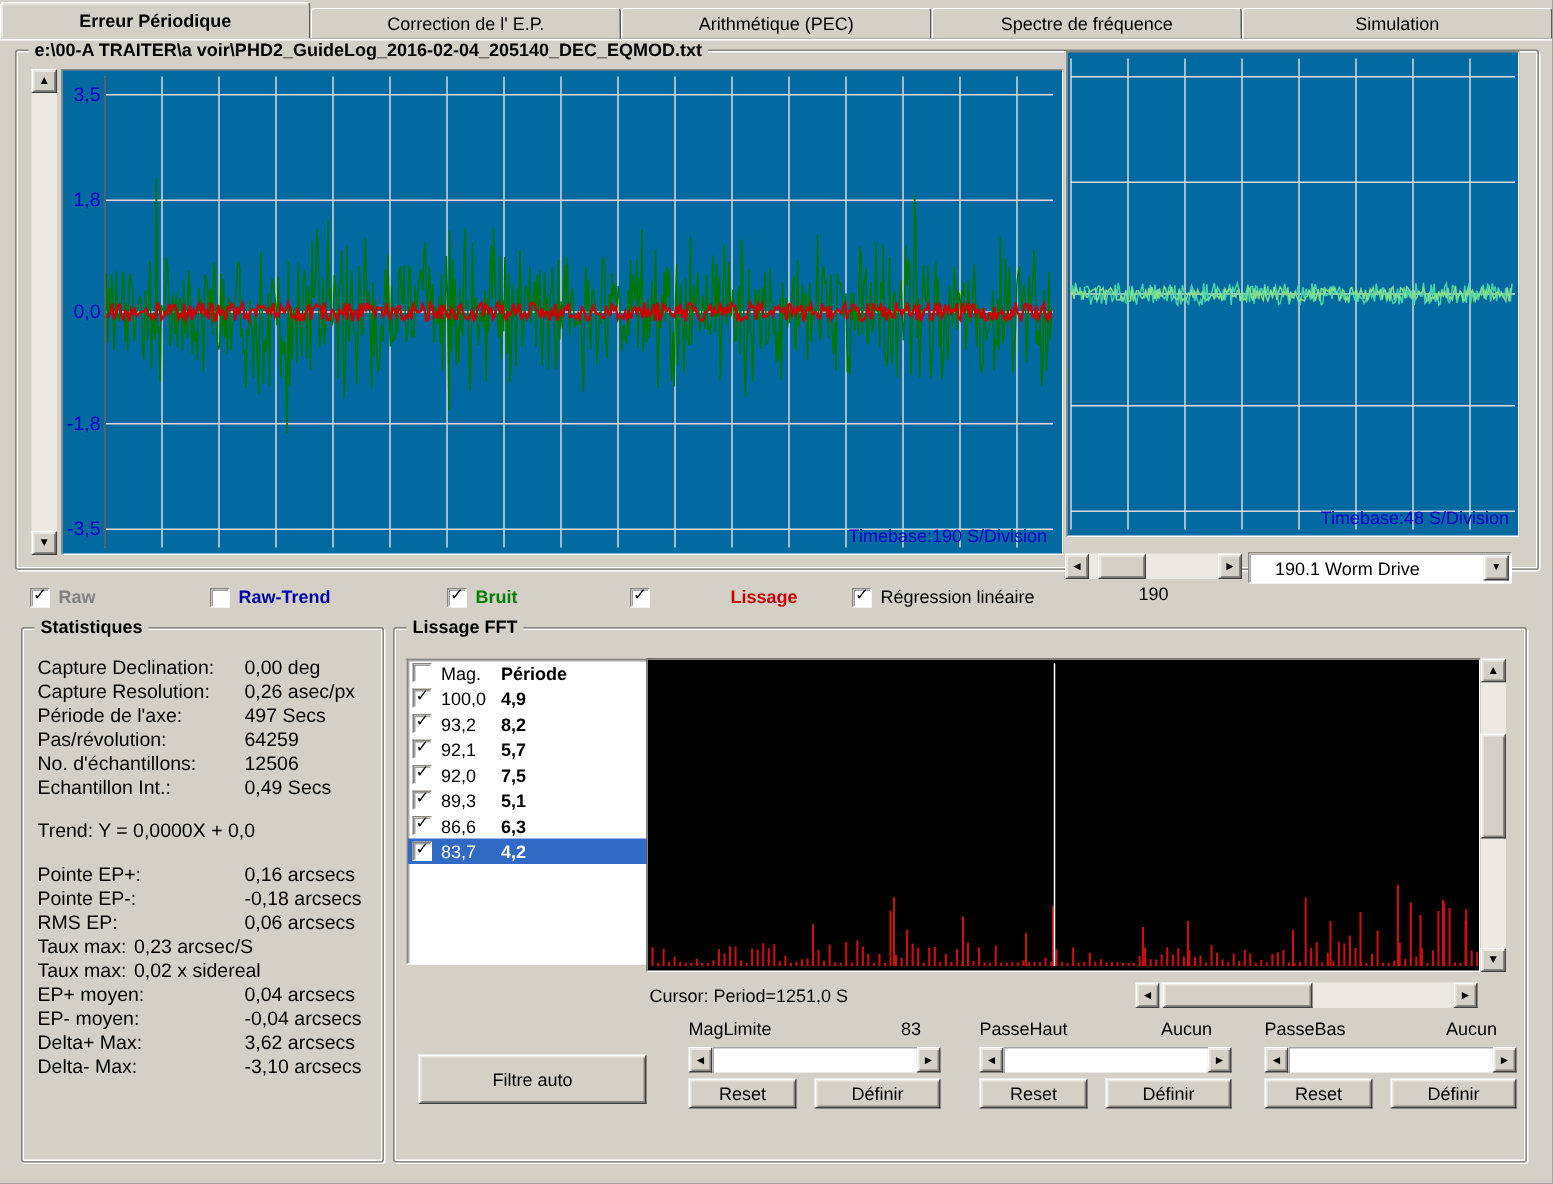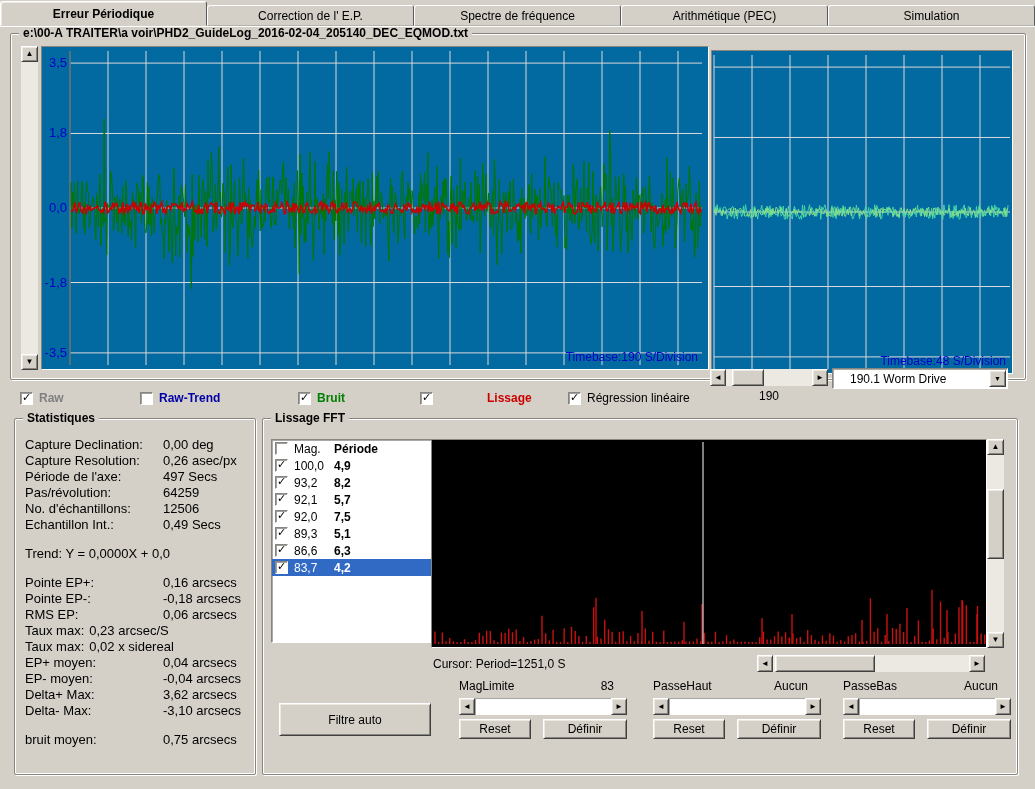--- a/index.html
+++ b/index.html
@@ -97,22 +97,22 @@
   .filter-btns { position:relative; height:20px; margin-top:4px; width:168px; }
 </style>
 </head>
 <body>
 
 <div class="app" style="background: rgb(212, 208, 200);">
 
   <div class="tabbar">
       <div class="tab active">Erreur Périodique</div>
       <div class="tab">Correction de l' E.P.</div>
+      <div class="tab">Arithmétique (PEC)</div>
       <div class="tab">Spectre de fréquence</div>
-      <div class="tab">Arithmétique (PEC)</div>
       <div class="tab">Simulation</div>
     </div>
   <div class="page-top-line"></div>
 
   <div class="groupbox" style="left:10px;top:33px;width:1016px;height:347px;">
     <span class="gb-label">e:\00-A TRAITER\a voir\PHD2_GuideLog_2016-02-04_205140_DEC_EQMOD.txt</span>
     <div class="scrollbar" style="left:10px;top:12px;width:17px;height:324px;">
         <div class="sb-btn" style="left: 0px; top: 0px; width: 17px; height: 16px;">▲</div>
         <div class="sb-btn" style="left: 0px; top: 308px; width: 17px; height: 16px;">▼</div>
         <div class="sb-track" style="left: 0px; top: 16px; width: 17px; height: 292px;"></div>
@@ -145,21 +145,21 @@
           <text x="25" y="20.099999999999994" text-anchor="end" fill="#0000c8" font-size="13" font-family="Liberation Sans, sans-serif">3,5</text>
           <text x="25" y="90.48" text-anchor="end" fill="#0000c8" font-size="13" font-family="Liberation Sans, sans-serif">1,8</text>
           <text x="25" y="165" text-anchor="end" fill="#0000c8" font-size="13" font-family="Liberation Sans, sans-serif">0,0</text>
           <text x="25" y="239.51999999999998" text-anchor="end" fill="#0000c8" font-size="13" font-family="Liberation Sans, sans-serif">-1,8</text>
           <text x="25" y="309.9" text-anchor="end" fill="#0000c8" font-size="13" font-family="Liberation Sans, sans-serif">-3,5</text>
           <polyline points="29.0,135.4 29.8,181.4 30.7,145.2 31.5,162.5 32.3,135.8 33.2,151.4 34.0,186.3 34.8,166.1 35.6,133.8 36.5,165.4 37.3,166.6 38.1,157.7 39.0,158.5 39.8,134.2 40.6,138.6 41.5,181.5 42.3,155.3 43.1,186.6 43.9,142.8 44.8,135.1 45.6,144.3 46.4,145.4 47.3,180.8 48.1,176.3 48.9,160.9 49.8,160.1 50.6,153.5 51.4,150.1 52.2,157.4 53.1,184.4 53.9,193.2 54.7,146.4 55.6,160.7 56.4,180.2 57.2,151.3 58.1,127.1 58.9,198.6 59.7,172.6 60.5,162.7 61.4,179.3 62.2,72.0 63.0,174.9 63.9,170.6 64.7,207.8 65.5,156.4 66.4,158.8 67.2,161.2 68.0,163.9 68.8,124.4 69.7,131.0 70.5,143.2 71.3,183.6 72.2,180.0 73.0,150.1 73.8,155.1 74.7,176.0 75.5,147.7 76.3,184.7 77.1,157.0 78.0,151.8 78.8,155.2 79.6,186.6 80.5,139.4 81.3,175.3 82.1,161.1 83.0,178.7 83.8,133.5 84.6,144.4 85.4,172.7 86.3,189.3 87.1,164.2 87.9,180.4 88.8,174.6 89.6,193.5 90.4,144.8 91.3,155.1 92.1,152.6 92.9,171.1 93.7,200.9 94.6,135.8 95.4,139.5 96.2,141.1 97.1,166.4 97.9,145.8 98.7,146.3 99.6,176.4 100.4,128.3 101.2,131.1 102.0,164.6 102.9,181.3 103.7,186.1 104.5,183.3 105.4,135.6 106.2,177.1 107.0,139.2 107.9,178.7 108.7,156.2 109.5,189.2 110.3,150.5 111.2,157.2 112.0,186.2 112.8,170.6 113.7,166.7 114.5,157.9 115.3,150.1 116.2,132.0 117.0,127.5 117.8,132.8 118.6,177.8 119.5,171.8 120.3,187.8 121.1,187.2 122.0,211.6 122.8,172.5 123.6,176.8 124.5,153.1 125.3,169.5 126.1,171.0 126.9,204.6 127.8,162.5 128.6,169.0 129.4,186.7 130.3,216.0 131.1,167.1 131.9,120.8 132.8,159.7 133.6,208.8 134.4,179.4 135.2,187.2 136.1,178.9 136.9,148.3 137.7,210.4 138.6,150.0 139.4,138.7 140.2,142.6 141.1,150.3 141.9,156.3 142.7,169.9 143.5,137.5 144.4,162.8 145.2,205.6 146.0,177.3 146.9,188.4 147.7,180.5 148.5,197.6 149.4,241.9 150.2,127.4 151.0,209.5 151.8,156.8 152.7,192.6 153.5,159.6 154.3,166.2 155.2,157.4 156.0,195.2 156.8,128.1 157.7,166.7 158.5,172.2 159.3,190.5 160.1,141.2 161.0,132.7 161.8,144.3 162.6,192.4 163.5,144.0 164.3,154.3 165.1,199.5 166.0,113.5 166.8,150.8 167.6,151.2 168.4,137.9 169.3,105.4 170.1,116.3 170.9,185.2 171.8,178.0 172.6,167.4 173.4,137.8 174.3,182.6 175.1,172.4 175.9,142.5 176.7,99.9 177.6,154.2 178.4,145.4 179.2,170.1 180.1,167.0 180.9,136.3 181.7,144.8 182.6,156.7 183.4,205.7 184.2,142.5 185.0,141.5 185.9,120.0 186.7,170.9 187.5,218.5 188.4,194.2 189.2,117.4 190.0,175.1 190.9,181.0 191.7,151.4 192.5,133.7 193.3,162.2 194.2,174.6 195.0,174.7 195.8,209.0 196.7,176.7 197.5,130.3 198.3,151.0 199.2,176.4 200.0,175.4 200.8,138.1 201.6,111.4 202.5,154.2 203.3,146.5 204.1,150.9 205.0,172.1 205.8,211.3 206.6,140.6 207.5,190.8 208.3,152.9 209.1,183.4 209.9,200.3 210.8,198.7 211.6,183.8 212.4,169.4 213.3,180.7 214.1,158.4 214.9,132.6 215.8,162.4 216.6,123.1 217.4,158.7 218.2,184.0 219.1,142.8 219.9,181.0 220.7,177.3 221.6,178.6 222.4,162.5 223.2,175.0 224.1,132.7 224.9,130.7 225.7,151.3 226.5,155.9 227.4,129.8 228.2,164.9 229.0,180.8 229.9,172.4 230.7,130.0 231.5,131.7 232.4,178.3 233.2,173.5 234.0,177.8 234.8,143.1 235.7,159.8 236.5,152.2 237.3,141.7 238.2,132.8 239.0,136.7 239.8,146.5 240.7,120.6 241.5,114.8 242.3,145.8 243.2,164.3 244.0,130.6 244.8,143.7 245.6,157.5 246.5,142.4 247.3,181.8 248.1,158.0 249.0,158.9 249.8,169.2 250.6,150.2 251.5,181.8 252.3,135.8 253.1,200.5 253.9,165.1 254.8,166.6 255.6,123.6 256.4,154.7 257.3,226.7 258.1,107.0 258.9,187.4 259.8,125.9 260.6,171.0 261.4,139.0 262.2,196.1 263.1,171.2 263.9,194.3 264.7,144.8 265.6,172.4 266.4,176.9 267.2,130.8 268.1,105.4 268.9,159.0 269.7,153.0 270.5,181.5 271.4,213.7 272.2,178.1 273.0,114.5 273.9,167.0 274.7,153.0 275.5,151.2 276.4,168.1 277.2,183.0 278.0,160.2 278.8,167.2 279.7,155.6 280.5,171.8 281.3,146.7 282.2,207.3 283.0,151.6 283.8,174.7 284.7,134.9 285.5,117.3 286.3,152.0 287.1,104.6 288.0,136.6 288.8,161.8 289.6,164.7 290.5,178.0 291.3,123.8 292.1,192.6 293.0,152.8 293.8,173.8 294.6,124.4 295.4,145.9 296.3,188.8 297.1,135.4 297.9,208.1 298.8,187.6 299.6,142.3 300.4,164.8 301.3,168.5 302.1,197.0 302.9,145.6 303.7,161.7 304.6,119.9 305.4,147.5 306.2,184.1 307.1,170.7 307.9,146.7 308.7,144.1 309.6,148.1 310.4,157.8 311.2,131.1 312.0,168.6 312.9,155.4 313.7,150.3 314.5,140.3 315.4,184.4 316.2,136.4 317.0,160.0 317.9,133.4 318.7,173.7 319.5,196.3 320.3,165.5 321.2,134.6 322.0,165.3 322.8,151.2 323.7,199.4 324.5,149.5 325.3,149.2 326.2,131.1 327.0,151.5 327.8,173.4 328.6,199.2 329.5,186.8 330.3,126.3 331.1,179.5 332.0,153.8 332.8,172.0 333.6,155.2 334.5,129.5 335.3,158.8 336.1,124.4 336.9,153.4 337.8,176.4 338.6,155.3 339.4,145.3 340.3,155.3 341.1,171.6 341.9,168.0 342.8,169.2 343.6,164.9 344.4,169.3 345.2,160.5 346.1,193.4 346.9,214.2 347.7,158.8 348.6,131.0 349.4,161.4 350.2,139.3 351.1,174.7 351.9,186.0 352.7,147.5 353.5,145.9 354.4,153.3 355.2,159.7 356.0,195.8 356.9,179.9 357.7,160.9 358.5,169.0 359.4,130.5 360.2,124.2 361.0,128.7 361.8,177.9 362.7,191.9 363.5,162.6 364.3,149.1 365.2,163.1 366.0,135.1 366.8,153.8 367.7,141.7 368.5,151.5 369.3,158.4 370.1,143.7 371.0,153.8 371.8,170.8 372.6,187.1 373.5,171.0 374.3,169.2 375.1,180.3 376.0,181.7 376.8,146.3 377.6,176.5 378.4,126.4 379.3,162.1 380.1,136.0 380.9,144.5 381.8,153.5 382.6,125.8 383.4,185.0 384.3,138.3 385.1,155.8 385.9,105.9 386.7,187.5 387.6,172.3 388.4,159.6 389.2,181.5 390.1,152.2 390.9,178.3 391.7,164.8 392.6,140.3 393.4,166.4 394.2,166.3 395.0,119.5 395.9,178.5 396.7,211.6 397.5,156.5 398.4,172.0 399.2,149.5 400.0,164.0 400.9,134.1 401.7,167.9 402.5,130.6 403.3,150.9 404.2,132.0 405.0,190.1 405.8,207.2 406.7,174.3 407.5,210.7 408.3,154.7 409.2,128.9 410.0,196.9 410.8,160.6 411.6,142.2 412.5,165.1 413.3,170.1 414.1,201.2 415.0,138.3 415.8,176.9 416.6,179.0 417.5,183.4 418.3,110.8 419.1,182.6 419.9,155.7 420.8,143.5 421.6,161.0 422.4,150.1 423.3,134.8 424.1,172.3 424.9,173.6 425.8,160.5 426.6,150.0 427.4,160.4 428.2,172.1 429.1,135.8 429.9,173.0 430.7,169.4 431.6,176.2 432.4,161.6 433.2,123.4 434.1,143.4 434.9,174.4 435.7,129.0 436.5,164.4 437.4,137.5 438.2,206.2 439.0,174.3 439.9,160.4 440.7,116.0 441.5,134.5 442.4,169.4 443.2,153.1 444.0,127.6 444.8,164.5 445.7,162.5 446.5,146.2 447.3,161.2 448.2,180.3 449.0,179.7 449.8,152.4 450.7,143.7 451.5,188.7 452.3,112.6 453.2,132.4 454.0,170.1 454.8,217.7 455.6,185.9 456.5,168.9 457.3,132.3 458.1,175.2 459.0,175.9 459.8,207.2 460.6,168.3 461.5,145.4 462.3,152.9 463.1,166.0 463.9,145.6 464.8,182.0 465.6,185.5 466.4,144.3 467.3,158.2 468.1,134.6 468.9,182.4 469.8,181.9 470.6,176.4 471.4,131.8 472.2,153.7 473.1,155.0 473.9,175.9 474.7,165.6 475.6,195.1 476.4,174.6 477.2,193.1 478.1,151.6 478.9,206.3 479.7,141.4 480.5,163.0 481.4,163.8 482.2,151.3 483.0,171.5 483.9,157.3 484.7,168.5 485.5,157.4 486.4,145.6 487.2,137.3 488.0,182.3 488.8,186.5 489.7,126.4 490.5,171.1 491.3,163.1 492.2,162.7 493.0,142.5 493.8,168.3 494.7,148.2 495.5,151.1 496.3,193.1 497.1,160.1 498.0,141.5 498.8,181.1 499.6,164.4 500.5,165.6 501.3,159.5 502.1,161.5 503.0,109.7 503.8,165.5 504.6,179.6 505.4,174.6 506.3,135.6 507.1,130.4 507.9,141.6 508.8,140.8 509.6,153.6 510.4,178.9 511.3,150.0 512.1,136.1 512.9,175.2 513.7,188.8 514.6,167.7 515.4,200.2 516.2,135.4 517.1,141.3 517.9,142.1 518.7,142.5 519.6,153.1 520.4,164.9 521.2,159.5 522.0,148.5 522.9,201.2 523.7,190.9 524.5,202.3 525.4,147.9 526.2,166.3 527.0,148.2 527.9,173.4 528.7,157.2 529.5,163.4 530.3,176.9 531.2,117.5 532.0,123.2 532.8,176.0 533.7,145.0 534.5,137.9 535.3,131.7 536.2,179.8 537.0,182.4 537.8,162.7 538.6,141.2 539.5,174.6 540.3,168.9 541.1,160.5 542.0,114.5 542.8,161.2 543.6,157.5 544.5,184.7 545.3,140.5 546.1,152.6 546.9,115.8 547.8,188.5 548.6,193.4 549.4,197.5 550.3,178.8 551.1,124.4 551.9,186.5 552.8,195.3 553.6,151.0 554.4,147.5 555.2,156.1 556.1,204.1 556.9,156.1 557.7,152.7 558.6,139.4 559.4,159.3 560.2,179.8 561.1,161.7 561.9,117.0 562.7,143.7 563.5,126.6 564.4,128.4 565.2,203.2 566.0,171.5 566.9,155.4 567.7,83.4 568.5,100.2 569.4,178.3 570.2,151.3 571.0,204.4 571.8,179.9 572.7,161.9 573.5,129.8 574.3,145.0 575.2,153.3 576.0,154.0 576.8,129.7 577.7,179.8 578.5,204.6 579.3,192.5 580.1,176.8 581.0,150.4 581.8,127.2 582.6,158.2 583.5,138.4 584.3,184.2 585.1,166.4 586.0,205.8 586.8,194.1 587.6,157.3 588.4,163.3 589.3,184.8 590.1,193.3 590.9,143.1 591.8,150.2 592.6,157.2 593.4,171.1 594.3,130.8 595.1,142.5 595.9,172.5 596.7,147.6 597.6,149.1 598.4,161.9 599.2,147.0 600.1,149.0 600.9,141.1 601.7,186.2 602.6,174.4 603.4,139.3 604.2,151.2 605.0,167.2 605.9,166.2 606.7,147.9 607.5,129.1 608.4,156.1 609.2,184.5 610.0,156.3 610.9,159.6 611.7,197.3 612.5,201.5 613.3,194.7 614.2,159.0 615.0,170.4 615.8,179.7 616.7,173.8 617.5,172.4 618.3,161.9 619.2,168.0 620.0,146.6 620.8,199.7 621.6,178.7 622.5,183.0 623.3,152.2 624.1,186.1 625.0,110.9 625.8,161.0 626.6,181.9 627.5,176.0 628.3,125.6 629.1,148.1 629.9,170.1 630.8,131.0 631.6,156.1 632.4,160.8 633.3,201.1 634.1,184.2 634.9,176.2 635.8,144.0 636.6,136.4 637.4,130.8 638.2,148.3 639.1,158.9 639.9,150.7 640.7,142.5 641.6,155.2 642.4,195.0 643.2,168.7 644.1,136.9 644.9,155.9 645.7,152.6 646.5,144.3 647.4,119.4 648.2,139.6 649.0,182.6 649.9,173.8 650.7,183.7 651.5,164.5 652.4,210.4 653.2,200.7 654.0,146.1 654.8,162.3 655.7,200.4 656.5,180.1 657.3,134.4 658.2,179.4 659.0,158.7" fill="none" stroke="#007800" stroke-width="1"></polyline>
           <polyline points="29.0,164.1 30.3,163.9 31.5,162.3 32.8,155.3 34.1,165.7 35.3,162.5 36.6,157.0 37.8,156.1 39.1,164.2 40.4,165.8 41.6,160.3 42.9,161.5 44.2,167.2 45.4,159.2 46.7,162.3 47.9,159.4 49.2,163.4 50.5,162.3 51.7,161.0 53.0,160.9 54.3,160.5 55.5,158.9 56.8,162.9 58.0,163.0 59.3,165.5 60.6,162.6 61.8,164.9 63.1,154.8 64.4,158.6 65.6,165.9 66.9,164.3 68.1,161.1 69.4,162.3 70.7,155.7 71.9,160.7 73.2,156.7 74.5,156.5 75.7,159.4 77.0,165.4 78.2,162.4 79.5,164.6 80.8,155.4 82.0,166.1 83.3,163.0 84.6,156.8 85.8,166.1 87.1,159.6 88.3,162.5 89.6,158.2 90.9,155.5 92.1,162.4 93.4,155.3 94.7,162.8 95.9,160.2 97.2,165.7 98.4,155.6 99.7,156.5 101.0,166.7 102.2,166.3 103.5,156.3 104.8,163.3 106.0,159.5 107.3,161.7 108.5,166.3 109.8,158.2 111.1,159.6 112.3,155.5 113.6,157.0 114.9,166.6 116.1,157.8 117.4,161.5 118.6,158.2 119.9,155.3 121.2,165.8 122.4,162.2 123.7,166.3 125.0,160.6 126.2,158.9 127.5,159.6 128.7,162.8 130.0,156.7 131.3,158.1 132.5,157.6 133.8,157.0 135.1,159.1 136.3,161.5 137.6,159.0 138.8,161.8 140.1,155.1 141.4,163.9 142.6,161.9 143.9,163.5 145.2,156.6 146.4,159.3 147.7,161.5 148.9,159.0 150.2,154.8 151.5,159.2 152.7,164.4 154.0,163.8 155.3,166.0 156.5,158.2 157.8,166.9 159.0,161.9 160.3,167.0 161.6,161.6 162.8,159.4 164.1,155.6 165.4,166.2 166.6,158.8 167.9,157.5 169.1,155.9 170.4,157.5 171.7,157.4 172.9,166.1 174.2,154.8 175.5,163.2 176.7,166.1 178.0,166.4 179.2,159.7 180.5,160.5 181.8,163.9 183.0,166.7 184.3,159.5 185.6,161.6 186.8,162.9 188.1,155.1 189.3,166.2 190.6,155.6 191.9,159.7 193.1,167.1 194.4,160.6 195.7,160.1 196.9,167.0 198.2,155.4 199.4,164.2 200.7,155.2 202.0,159.3 203.2,155.2 204.5,159.1 205.8,157.1 207.0,160.2 208.3,163.5 209.5,158.1 210.8,158.5 212.1,158.3 213.3,163.8 214.6,162.3 215.9,155.2 217.1,163.6 218.4,165.3 219.6,158.2 220.9,159.4 222.2,163.3 223.4,157.1 224.7,157.5 226.0,165.6 227.2,166.3 228.5,163.7 229.7,164.8 231.0,160.3 232.3,165.6 233.5,156.1 234.8,159.0 236.1,161.1 237.3,161.0 238.6,160.3 239.8,156.0 241.1,159.6 242.4,166.8 243.6,166.0 244.9,154.9 246.2,157.0 247.4,164.1 248.7,161.7 249.9,165.1 251.2,156.2 252.5,165.5 253.7,156.3 255.0,160.0 256.3,164.3 257.5,165.0 258.8,158.6 260.0,160.5 261.3,165.6 262.6,165.4 263.8,157.4 265.1,156.0 266.4,159.8 267.6,163.6 268.9,165.2 270.1,166.0 271.4,163.5 272.7,160.1 273.9,166.4 275.2,164.3 276.5,158.7 277.7,156.3 279.0,154.9 280.2,164.0 281.5,156.1 282.8,157.5 284.0,162.5 285.3,157.7 286.6,165.6 287.8,163.5 289.1,157.0 290.3,154.8 291.6,160.4 292.9,156.5 294.1,164.1 295.4,166.0 296.7,161.6 297.9,163.0 299.2,160.0 300.4,155.6 301.7,162.5 303.0,160.3 304.2,155.4 305.5,166.0 306.8,162.7 308.0,161.6 309.3,165.3 310.5,162.8 311.8,155.3 313.1,154.9 314.3,156.3 315.6,159.6 316.9,160.4 318.1,164.7 319.4,158.3 320.6,164.0 321.9,160.9 323.2,161.2 324.4,166.7 325.7,160.1 327.0,163.8 328.2,155.6 329.5,166.7 330.7,162.9 332.0,159.8 333.3,164.2 334.5,158.0 335.8,159.0 337.1,155.4 338.3,164.4 339.6,163.8 340.8,163.3 342.1,165.5 343.4,162.1 344.6,165.1 345.9,158.1 347.2,159.8 348.4,163.9 349.7,166.5 350.9,165.9 352.2,160.3 353.5,157.1 354.7,160.7 356.0,162.1 357.3,162.5 358.5,162.9 359.8,165.2 361.0,165.0 362.3,157.1 363.6,162.0 364.8,163.0 366.1,155.1 367.4,159.6 368.6,158.1 369.9,165.4 371.1,162.4 372.4,164.3 373.7,165.4 374.9,160.9 376.2,165.7 377.5,161.2 378.7,165.4 380.0,159.7 381.2,157.7 382.5,161.8 383.8,158.3 385.0,159.1 386.3,164.9 387.6,154.9 388.8,164.5 390.1,159.7 391.3,163.5 392.6,161.1 393.9,155.7 395.1,166.8 396.4,154.9 397.7,167.1 398.9,163.9 400.2,155.8 401.4,157.3 402.7,160.2 404.0,158.8 405.2,161.9 406.5,163.4 407.8,164.2 409.0,157.3 410.3,162.3 411.5,155.6 412.8,164.9 414.1,159.3 415.3,166.9 416.6,156.1 417.9,155.0 419.1,156.2 420.4,159.9 421.6,158.4 422.9,162.7 424.2,165.6 425.4,166.6 426.7,166.8 428.0,161.5 429.2,160.9 430.5,159.0 431.7,155.6 433.0,163.9 434.3,158.9 435.5,161.8 436.8,160.7 438.1,154.9 439.3,163.2 440.6,157.7 441.8,162.2 443.1,157.8 444.4,161.7 445.6,155.2 446.9,156.7 448.2,157.1 449.4,165.7 450.7,163.1 451.9,166.7 453.2,165.8 454.5,164.6 455.7,165.5 457.0,159.8 458.3,155.0 459.5,157.7 460.8,157.4 462.0,166.1 463.3,155.8 464.6,158.8 465.8,155.7 467.1,164.2 468.4,164.0 469.6,163.7 470.9,161.1 472.1,160.3 473.4,163.5 474.7,158.0 475.9,158.7 477.2,157.0 478.5,159.9 479.7,161.2 481.0,157.7 482.2,166.2 483.5,156.3 484.8,155.6 486.0,162.3 487.3,158.6 488.6,162.5 489.8,157.9 491.1,160.0 492.3,156.2 493.6,167.1 494.9,162.9 496.1,158.1 497.4,159.8 498.7,156.0 499.9,162.4 501.2,161.4 502.4,161.6 503.7,165.4 505.0,164.1 506.2,155.4 507.5,159.8 508.8,158.6 510.0,165.4 511.3,157.1 512.5,165.6 513.8,162.4 515.1,160.9 516.3,159.2 517.6,160.6 518.9,161.9 520.1,157.8 521.4,155.4 522.6,165.9 523.9,160.3 525.2,160.2 526.4,156.0 527.7,156.4 529.0,159.8 530.2,158.8 531.5,165.9 532.7,167.0 534.0,166.0 535.3,164.3 536.5,155.4 537.8,162.3 539.1,165.8 540.3,155.1 541.6,158.5 542.8,159.4 544.1,159.7 545.4,155.2 546.6,164.4 547.9,157.6 549.2,166.7 550.4,159.7 551.7,161.2 552.9,164.1 554.2,164.7 555.5,154.9 556.7,159.8 558.0,159.8 559.3,163.3 560.5,159.6 561.8,159.9 563.0,155.0 564.3,162.8 565.6,163.8 566.8,160.1 568.1,157.2 569.4,166.2 570.6,155.9 571.9,167.0 573.1,163.5 574.4,159.8 575.7,159.2 576.9,154.8 578.2,165.6 579.5,166.3 580.7,160.4 582.0,154.9 583.2,163.8 584.5,155.3 585.8,164.5 587.0,161.6 588.3,156.0 589.6,161.4 590.8,158.0 592.1,161.8 593.3,159.5 594.6,160.4 595.9,155.3 597.1,164.9 598.4,166.5 599.7,154.9 600.9,161.8 602.2,157.7 603.4,155.5 604.7,164.9 606.0,156.5 607.2,156.0 608.5,162.6 609.8,159.6 611.0,160.2 612.3,165.3 613.5,158.3 614.8,166.5 616.1,166.1 617.3,161.8 618.6,161.9 619.9,166.4 621.1,157.8 622.4,166.0 623.6,162.0 624.9,161.9 626.2,160.0 627.4,164.9 628.7,166.3 630.0,161.8 631.2,166.3 632.5,160.2 633.7,164.0 635.0,154.9 636.3,161.2 637.5,163.5 638.8,166.1 640.1,160.0 641.3,155.9 642.6,155.8 643.8,159.8 645.1,156.1 646.4,164.1 647.6,164.9 648.9,156.9 650.2,165.5 651.4,162.6 652.7,157.5 653.9,155.5 655.2,164.0 656.5,166.5 657.7,160.3 659.0,165.2" fill="none" stroke="#cc0000" stroke-width="1.6"></polyline>
           <text x="656" y="314" text-anchor="end" fill="#0000c8" font-size="12" font-family="Liberation Sans, sans-serif">Timebase:190 S/Division</text>
         </svg>
     </div>
-    <div class="chartbox" style="left:700px;top:16px;width:302px;height:324px;">
+    <div class="chartbox" style="left:700px;top:0;width:302px;height:324px;">
       <svg id="side-chart-svg" width="300" height="322">
           <line x1="2" y1="4" x2="2" y2="318" stroke="#d9d9d9" stroke-width="1"></line>
           <line x1="40" y1="4" x2="40" y2="318" stroke="#d9d9d9" stroke-width="1"></line>
           <line x1="78" y1="4" x2="78" y2="318" stroke="#d9d9d9" stroke-width="1"></line>
           <line x1="116" y1="4" x2="116" y2="318" stroke="#d9d9d9" stroke-width="1"></line>
           <line x1="154" y1="4" x2="154" y2="318" stroke="#d9d9d9" stroke-width="1"></line>
           <line x1="192" y1="4" x2="192" y2="318" stroke="#d9d9d9" stroke-width="1"></line>
           <line x1="230" y1="4" x2="230" y2="318" stroke="#d9d9d9" stroke-width="1"></line>
           <line x1="268" y1="4" x2="268" y2="318" stroke="#d9d9d9" stroke-width="1"></line>
           <line x1="2" y1="16.099999999999994" x2="298" y2="16.099999999999994" stroke="#d9d9d9" stroke-width="1"></line>
@@ -280,24 +280,20 @@
         </div>
         <div class="stat-row">
           <span class="lbl">Delta+ Max:</span>
           <span class="val">3,62 arcsecs</span>
         </div>
         <div class="stat-row">
           <span class="lbl">Delta- Max:</span>
           <span class="val">-3,10 arcsecs</span>
         </div>
         <div class="stat-spacer"></div>
-        <div class="stat-row">
-          <span class="lbl">bruit moyen:</span>
-          <span class="val">0,75 arcsecs</span>
-        </div>
       </div>
   </div>
 
   <div class="groupbox" style="left:262px;top:418px;width:756px;height:357px;">
     <span class="gb-label">Lissage FFT</span>
     <div class="listbox" style="left:8px;top:20px;width:164px;height:204px;">
         <div class="list-row header">
           <span class="cb"></span>
           <span class="mag">Mag.</span>
           <span class="per">Période</span>

